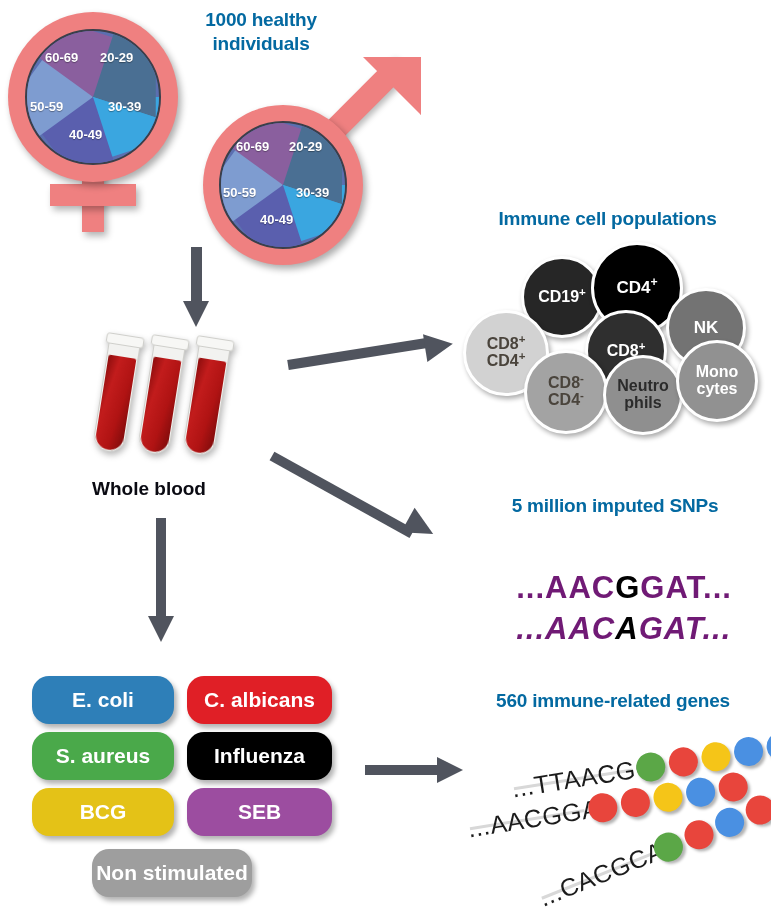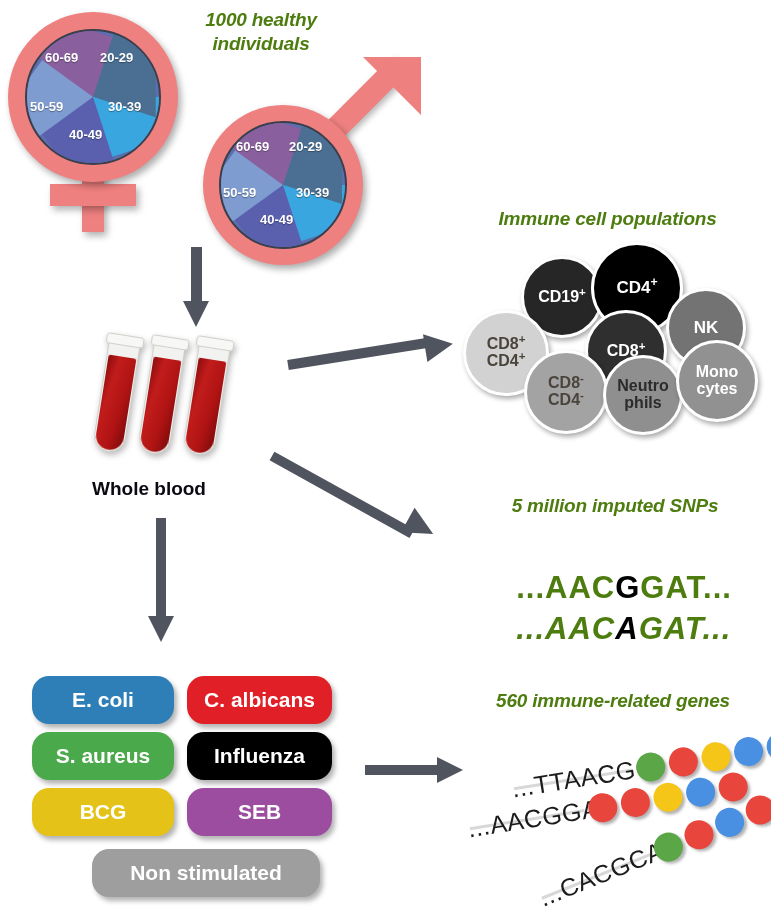--- a/index.html
+++ b/index.html
@@ -1,19 +1,19 @@
 <!DOCTYPE html>
 <html><head>
 <meta charset="utf-8">
 <style>
   html,body{margin:0;padding:0;background:#fff;}
   body{width:771px;height:922px;position:relative;overflow:hidden;
        font-family:"Liberation Sans","DejaVu Sans",sans-serif;}
   .abs{position:absolute;}
-  .hdr{font-weight:bold;font-size:19px;color:#4d7c0f;text-align:center;line-height:24px;letter-spacing:-0.2px;font-style:italic;}
+  .hdr{font-weight:bold;font-size:19px;color:#0369a1;text-align:center;line-height:24px;letter-spacing:-0.2px;}
   .lbl{font-weight:bold;font-size:19px;color:#0a0a12;}
 
   
   .sym-ring{position:absolute;border-radius:50%;background:#ef8080;
             box-shadow:3px 4px 7px rgba(0,0,0,0.33);}
   .pie{position:absolute;border-radius:50%;overflow:hidden;background:#5b6fb0;
        border:2px solid #3a3f4a;box-sizing:border-box;}
   .slice{position:absolute;left:50%;top:50%;width:50%;height:50%;
          transform-origin:0 0;}
   .slice i{display:block;position:absolute;left:0;top:0;width:200%;height:200%;
@@ -40,21 +40,21 @@
 
   
   .bub{position:absolute;border-radius:50%;border:3px solid #fff;box-sizing:border-box;
        display:flex;align-items:center;justify-content:center;text-align:center;
        font-weight:bold;line-height:1.04;box-shadow:2px 3px 5px rgba(0,0,0,.33);}
   .bub sup{font-size:.72em;vertical-align:super;line-height:0;}
 
   
   .snpline{position:absolute;font-family:"Liberation Sans",sans-serif;font-size:31px;
            font-weight:bold;white-space:pre;letter-spacing:1px;}
-  .snpline .dim{color:#4d7c0f;}
+  .snpline .dim{color:#701a75;}
   .snpline .hot{color:#000;}
 
   
   .stim{position:absolute;border-radius:17px;color:#fff;font-weight:bold;font-size:21px;
         display:flex;align-items:center;justify-content:center;
         box-shadow:3px 4px 5px rgba(0,0,0,.3);}
 
   
   .strand{position:absolute;transform-origin:0 50%;}
   .strand .seq{position:absolute;left:0;top:50%;transform:translateY(-50%);
@@ -234,21 +234,21 @@
   </div>
 <div class="stim" style="left:187px;top:732px;width:145px;height:48px;background:#000000;">
   <span>Influenza</span>
   </div>
 <div class="stim" style="left:32px;top:788px;width:142px;height:48px;background:#e4c217;">
   <span>BCG</span>
   </div>
 <div class="stim" style="left:187px;top:788px;width:145px;height:48px;background:#9c4da0;">
   <span>SEB</span>
   </div>
-<div class="stim" style="left:92px;top:849px;width:228px;height:48px;background:#9e9e9e;">
+<div class="stim" style="left:92px;top:849px;width:160px;height:48px;background:#9e9e9e;">
   <span>Non stimulated</span>
   </div>
 
 <div class="abs" style="left:365px;top:757px;">
   <div class="arrow-line" style="left:0;top:8px;width:74px;height:10px;"></div>
   <div class="arrow-head" style="left:72px;top:0;border-top:13px solid transparent;border-bottom:13px solid transparent;border-left:26px solid #50545e;"></div>
 </div>
 
 <div class="abs hdr" style="left:458px;top:689px;width:310px;">
   <div>560 immune-related genes</div>

